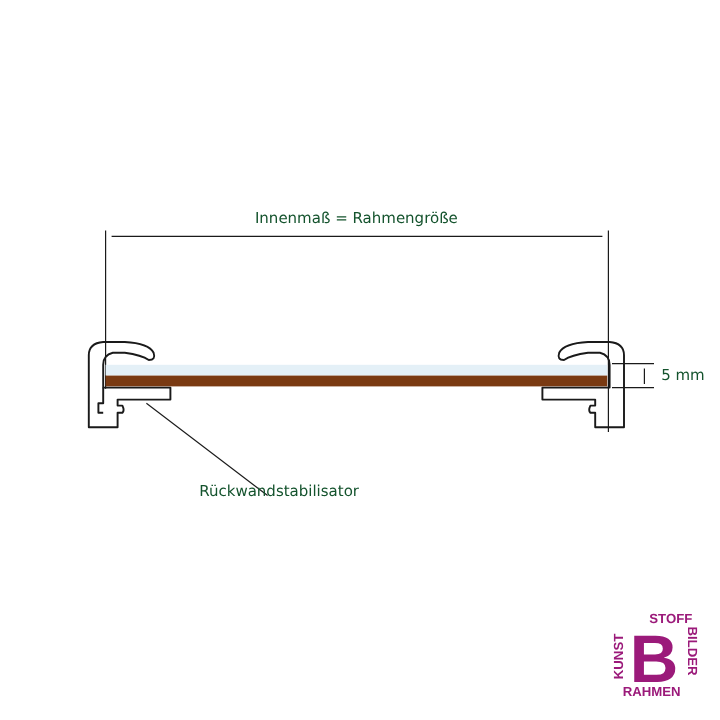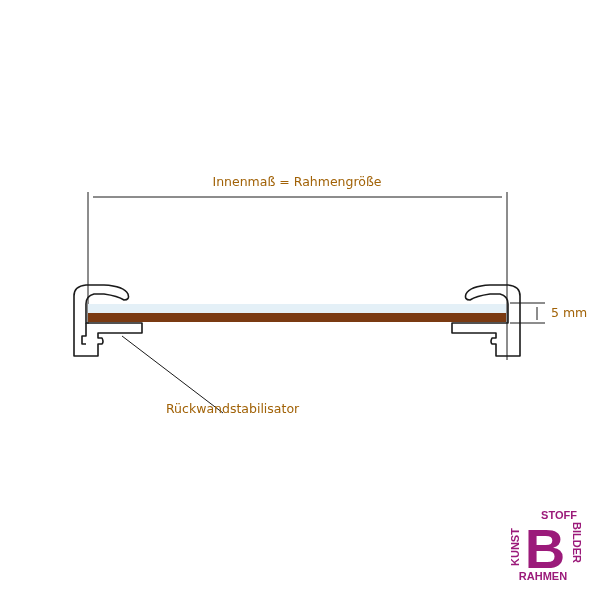--- a/index.html
+++ b/index.html
@@ -1,18 +1,18 @@
 <!DOCTYPE html>
 <html><head>
   <meta charset="utf-8">
   <style>
     html, body { margin: 0; padding: 0; background: #ffffff; }
     body { width: 600px; height: 600px; position: relative; overflow: hidden; font-family: "DejaVu Sans", sans-serif; }
     svg.diagram { position: absolute; left: 0; top: 0; }
-    .label { position: absolute; font-family: "DejaVu Sans", sans-serif; color: #a16207; font-size: 12.5px; white-space: nowrap; }
+    .label { position: absolute; font-family: "DejaVu Sans", sans-serif; color: #14532d; font-size: 12.5px; white-space: nowrap; }
     #lbl-top { left: 0; width: 594px; text-align: center; top: 174px; }
     #lbl-bottom { left: 166px; top: 401px; }
     #lbl-mm { left: 551px; top: 305px; font-size: 12.5px; }
     .logo { position: absolute; left: 507px; top: 508px; width: 76px; height: 76px; }
   </style>
 </head>
 <body>
 
 <svg class="diagram" width="600" height="600" viewBox="0 0 600 600">
 

